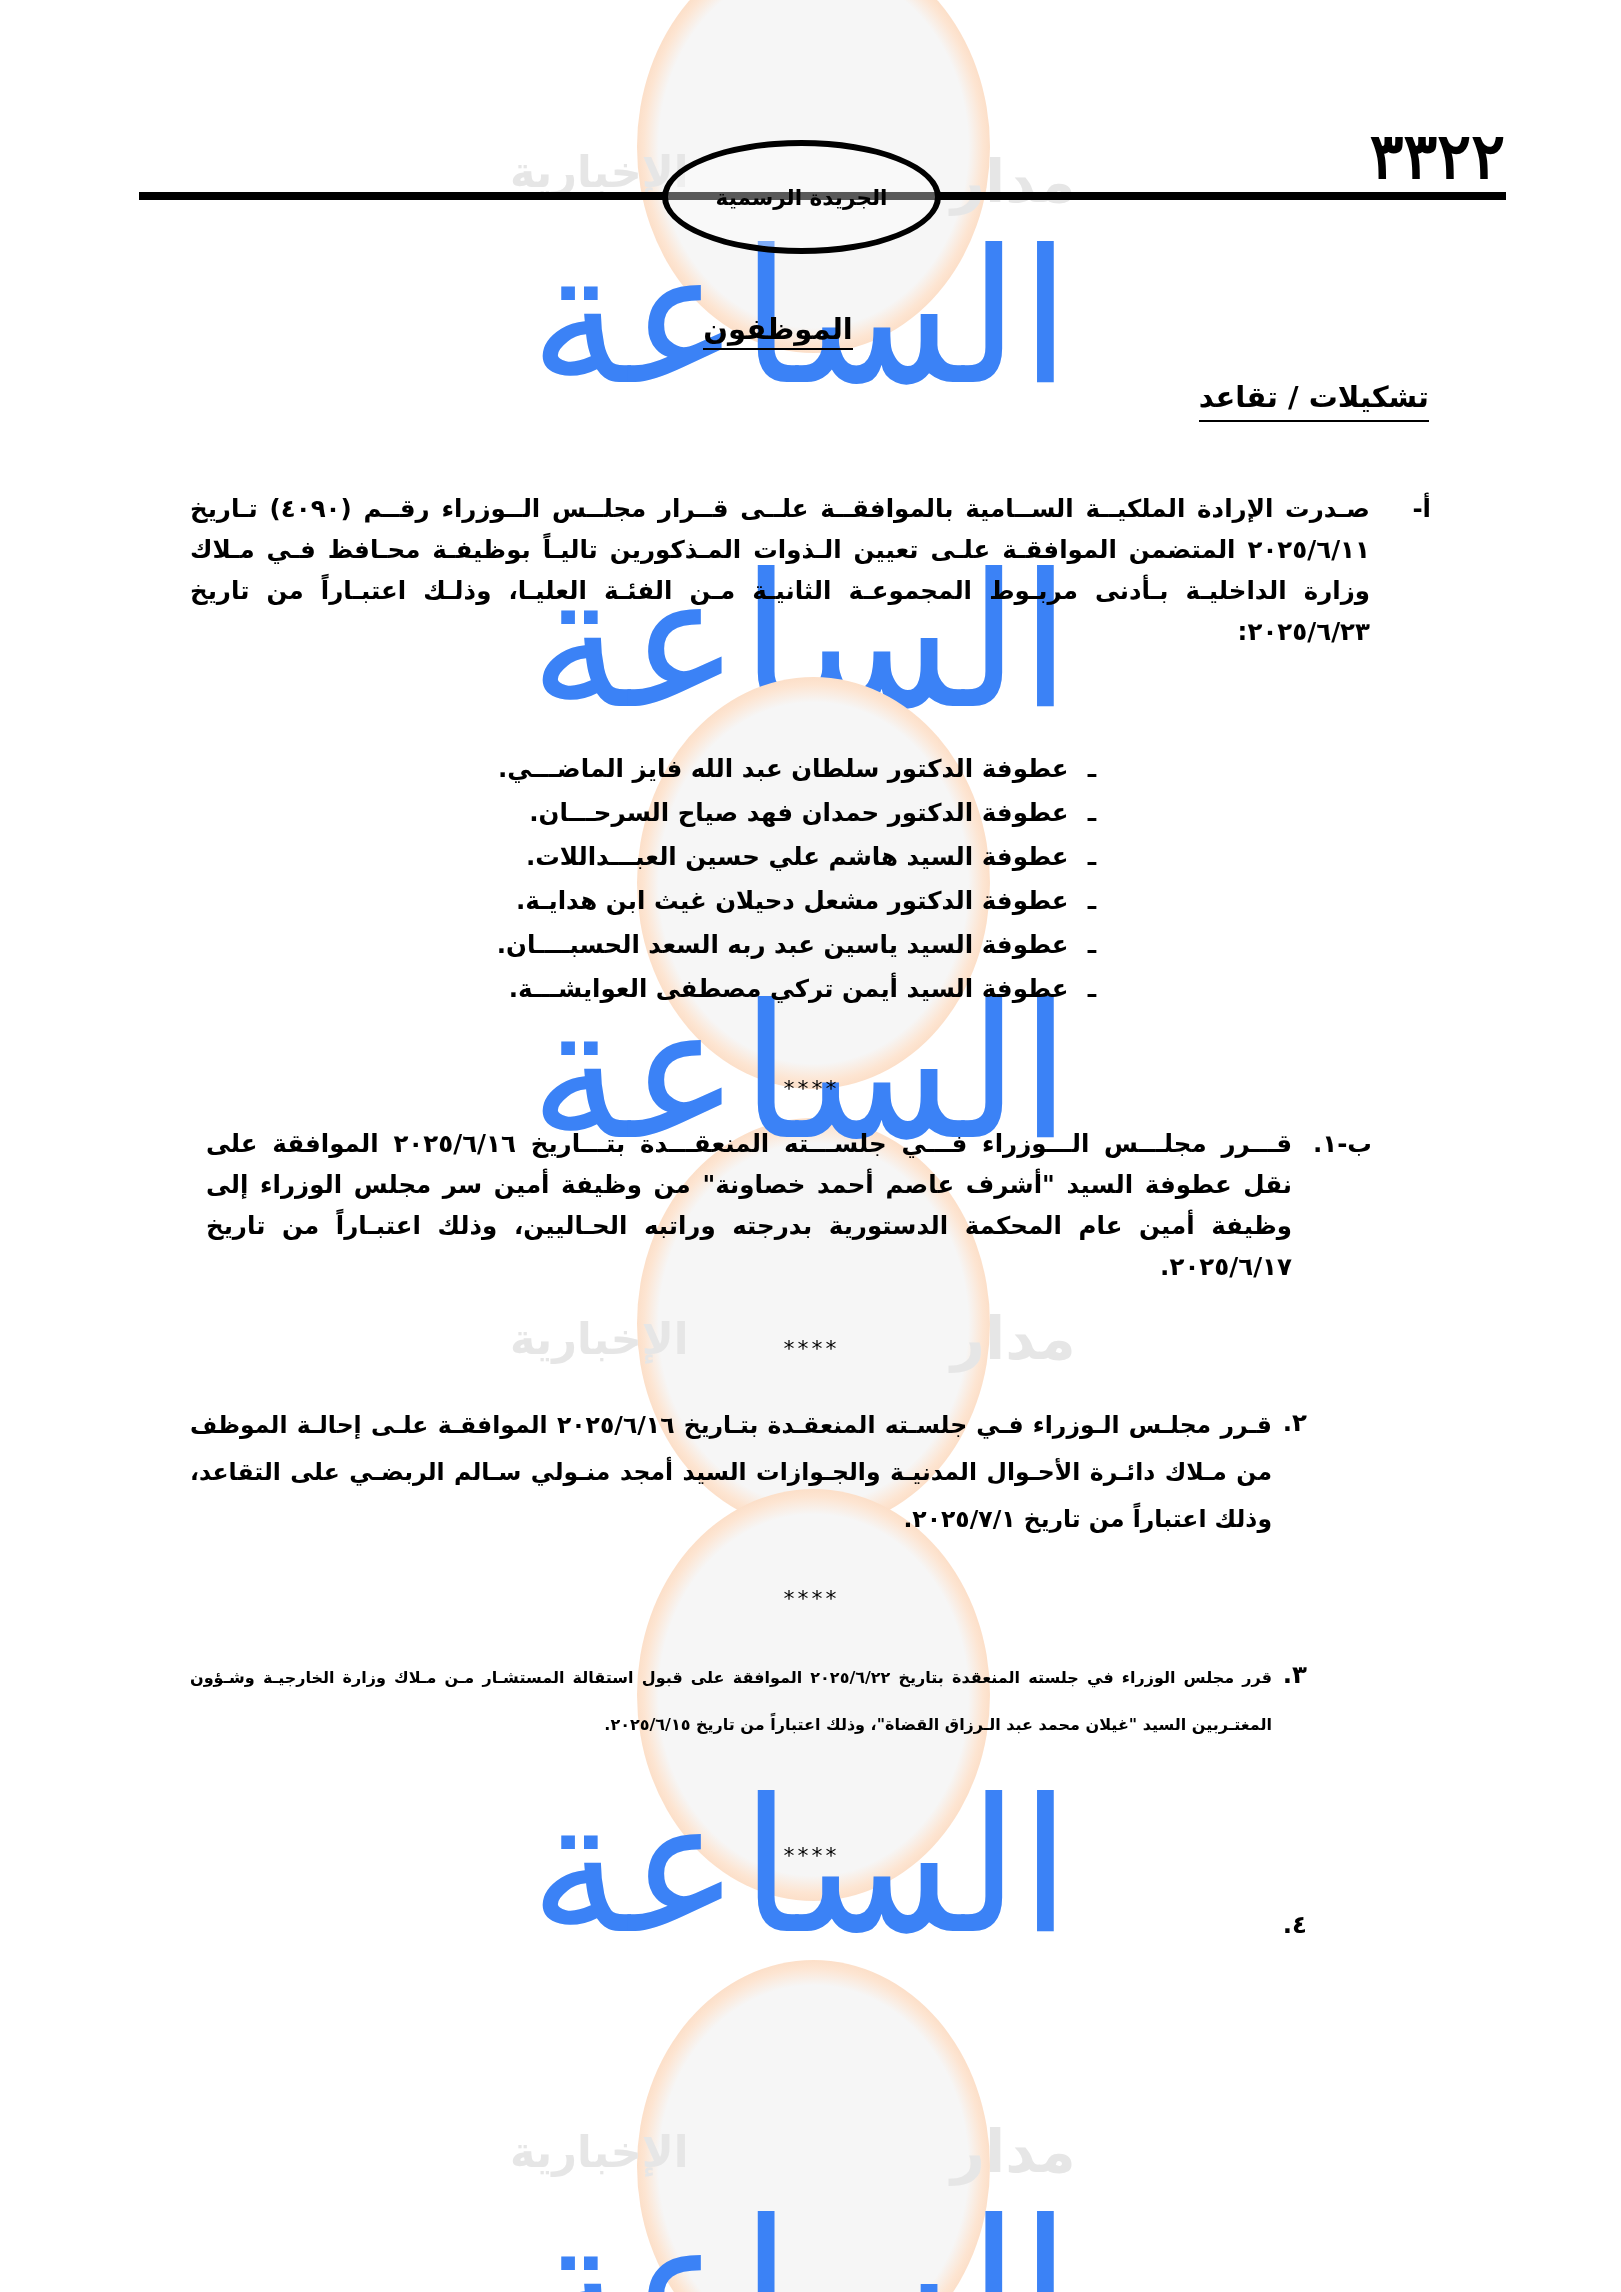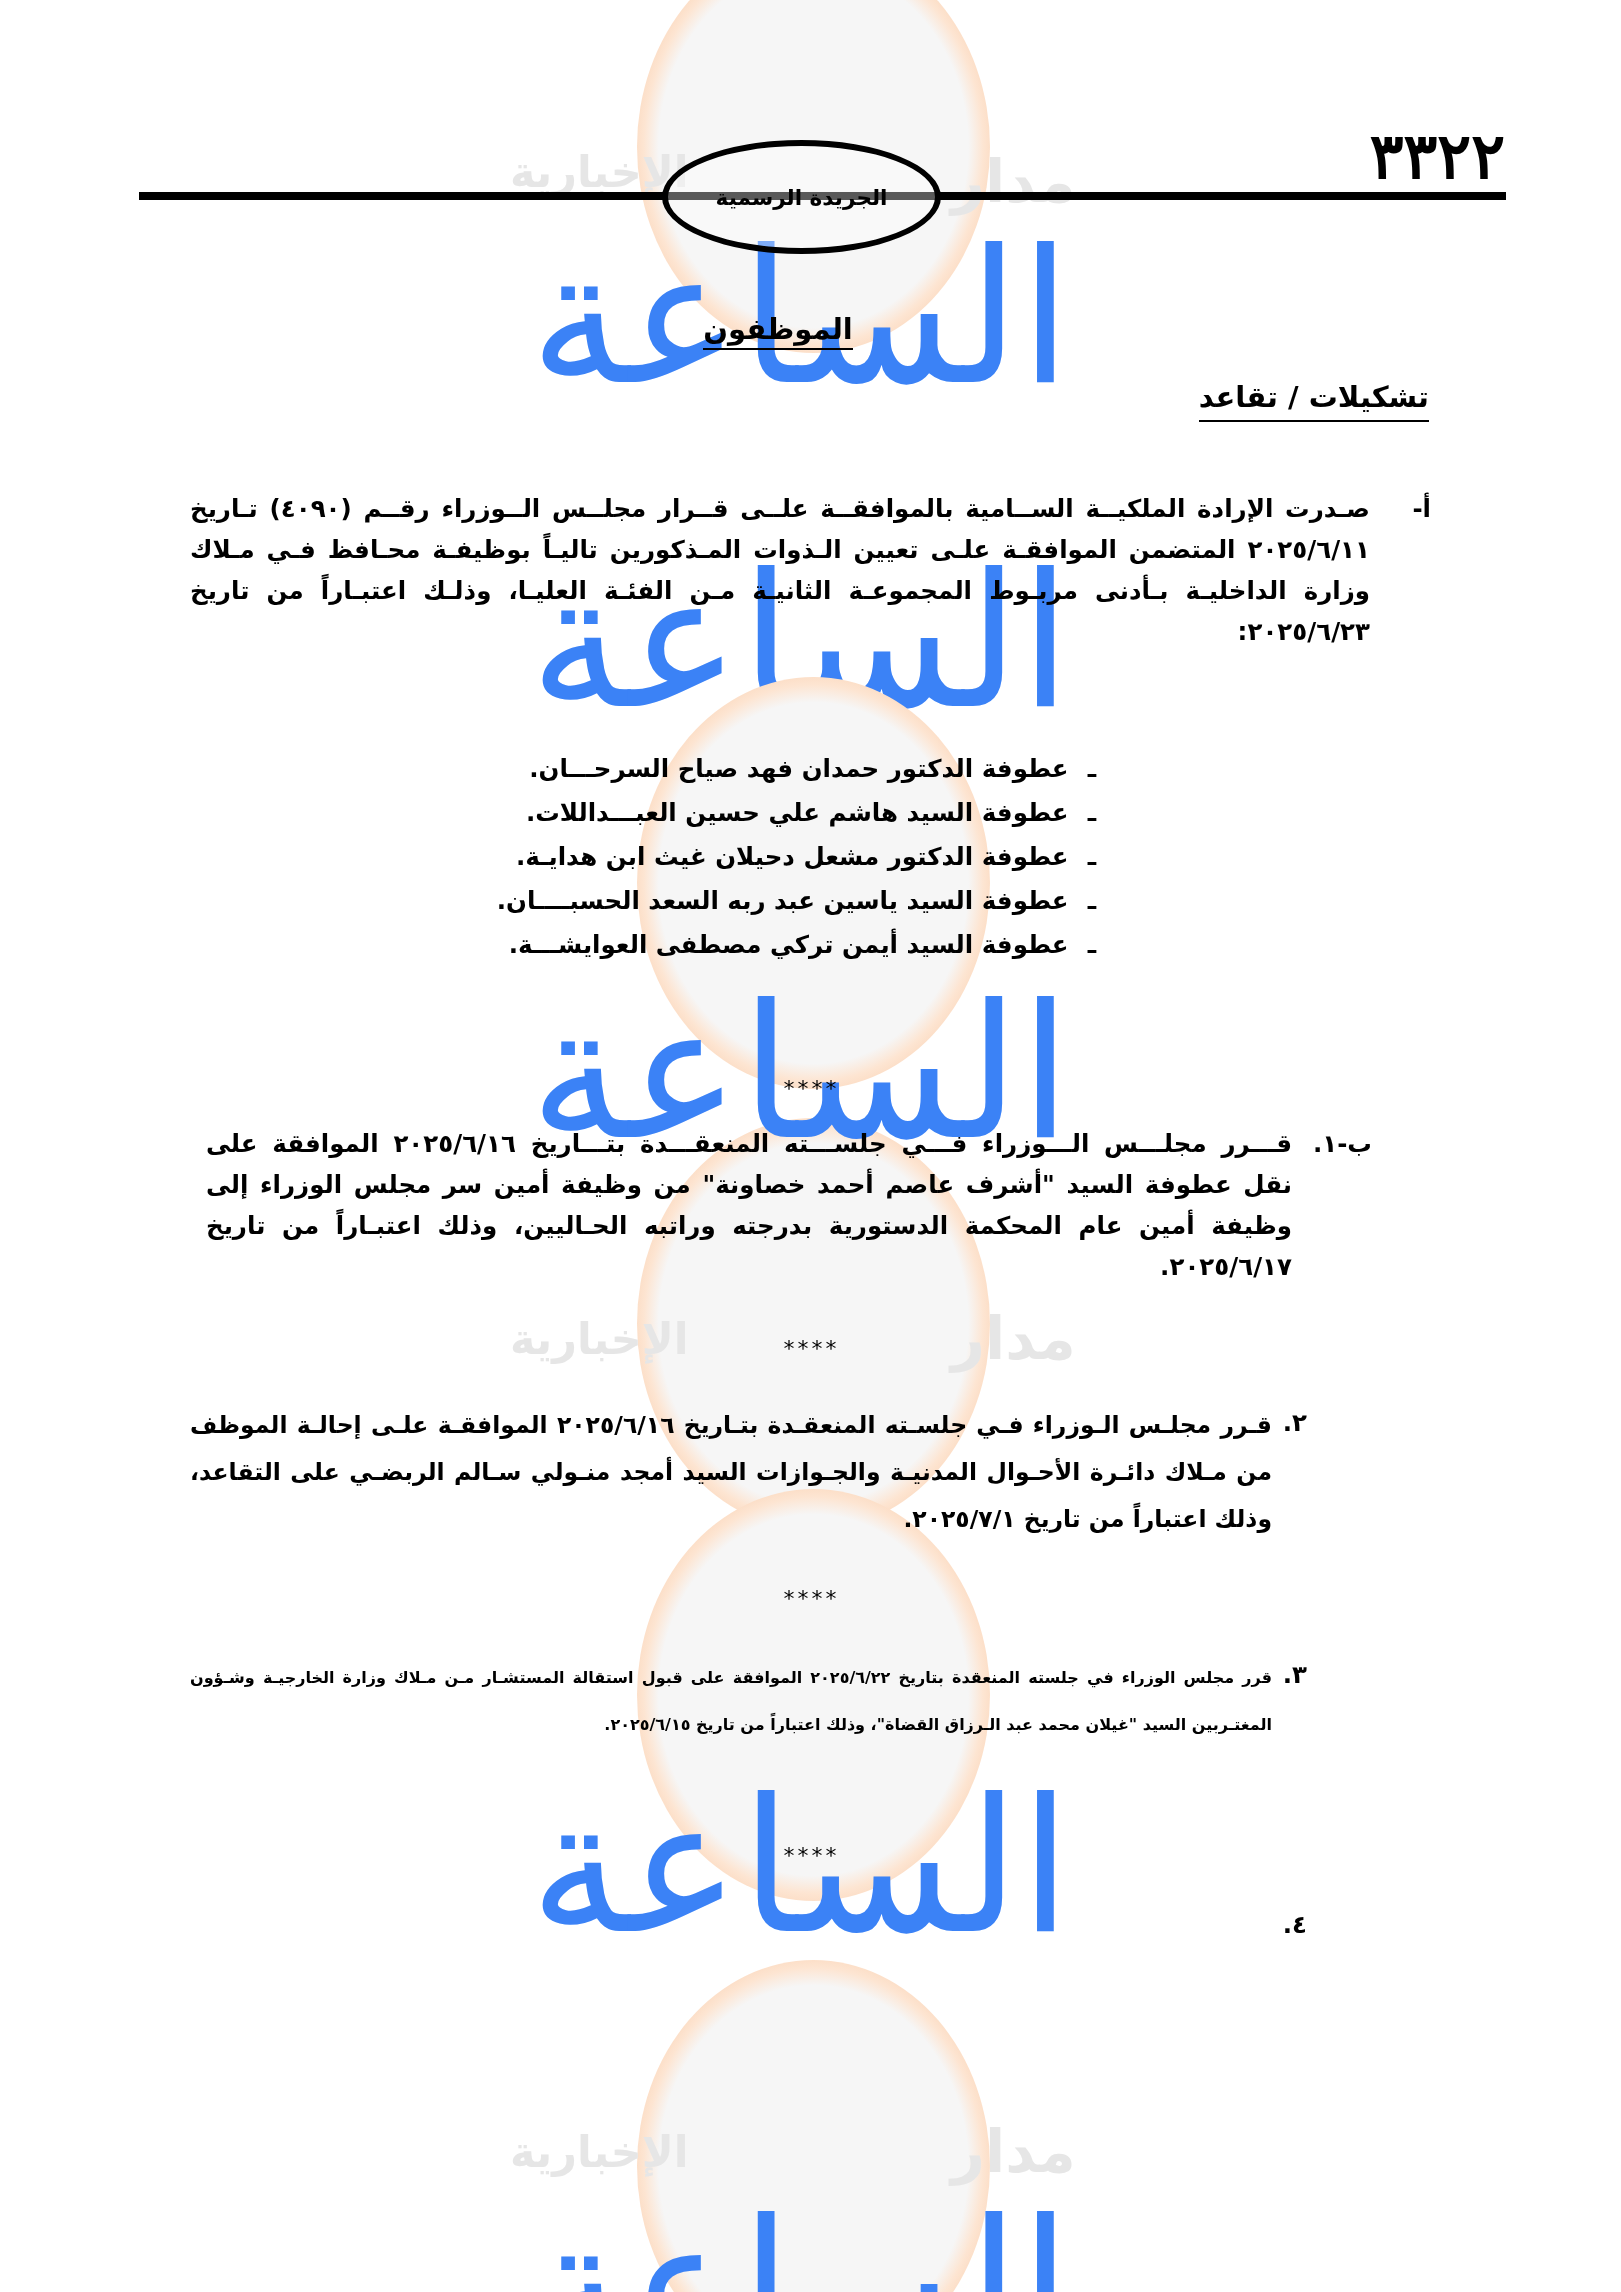--- a/index.html
+++ b/index.html
@@ -83,20 +83,21 @@
     <span>الموظفون</span>
   </div>
   <div class="subtitle">
     <span>تشكيلات / تقاعد</span>
   </div>
 
   <div class="label" style="right:190px;top:488px;">أ-</div>
   <div class="para" style="right:251px;left:190px;top:488px;">صـدرت الإرادة الملكيــة الســامية بالموافقــة علــى قــرار مجلــس الــوزراء رقــم (٤٠٩٠) تـاريخ ٢٠٢٥/٦/١١ المتضمن الموافقـة علـى تعيين الـذوات المـذكورين تاليـاً بوظيفـة محـافظ فـي مـلاك وزارة الداخليـة بـأدنى مربـوط المجموعـة الثانيـة مـن الفئـة العليـا، وذلـك اعتبـاراً من تاريخ ٢٠٢٥/٦/٢٣:</div>
 
   <ul class="list">
+    <li><span class="dash">ـ</span><span>عطوفة الدكتور سلطان عبد الله فايز الماضـــي.</span></li>
     <li><span class="dash">ـ</span><span>عطوفة  الدكتور حمدان فهد صياح السرحـــان.</span></li>
     <li><span class="dash">ـ</span><span>عطوفة  السيد هاشم علي حسين العبـــداللات.</span></li>
     <li><span class="dash">ـ</span><span>عطوفة  الدكتور مشعل دحيلان غيث ابن هدايـة.</span></li>
     <li><span class="dash">ـ</span><span>عطوفة السيد ياسين عبد ربه السعد الحسبــــان.</span></li>
     <li><span class="dash">ـ</span><span>عطوفة  السيد أيمن تركي مصطفى العوايشـــة.</span></li>
   </ul>
 
   <div class="sep" style="top:1076px;">****</div>
 
   <div class="label" style="right:249px;top:1123px;">

